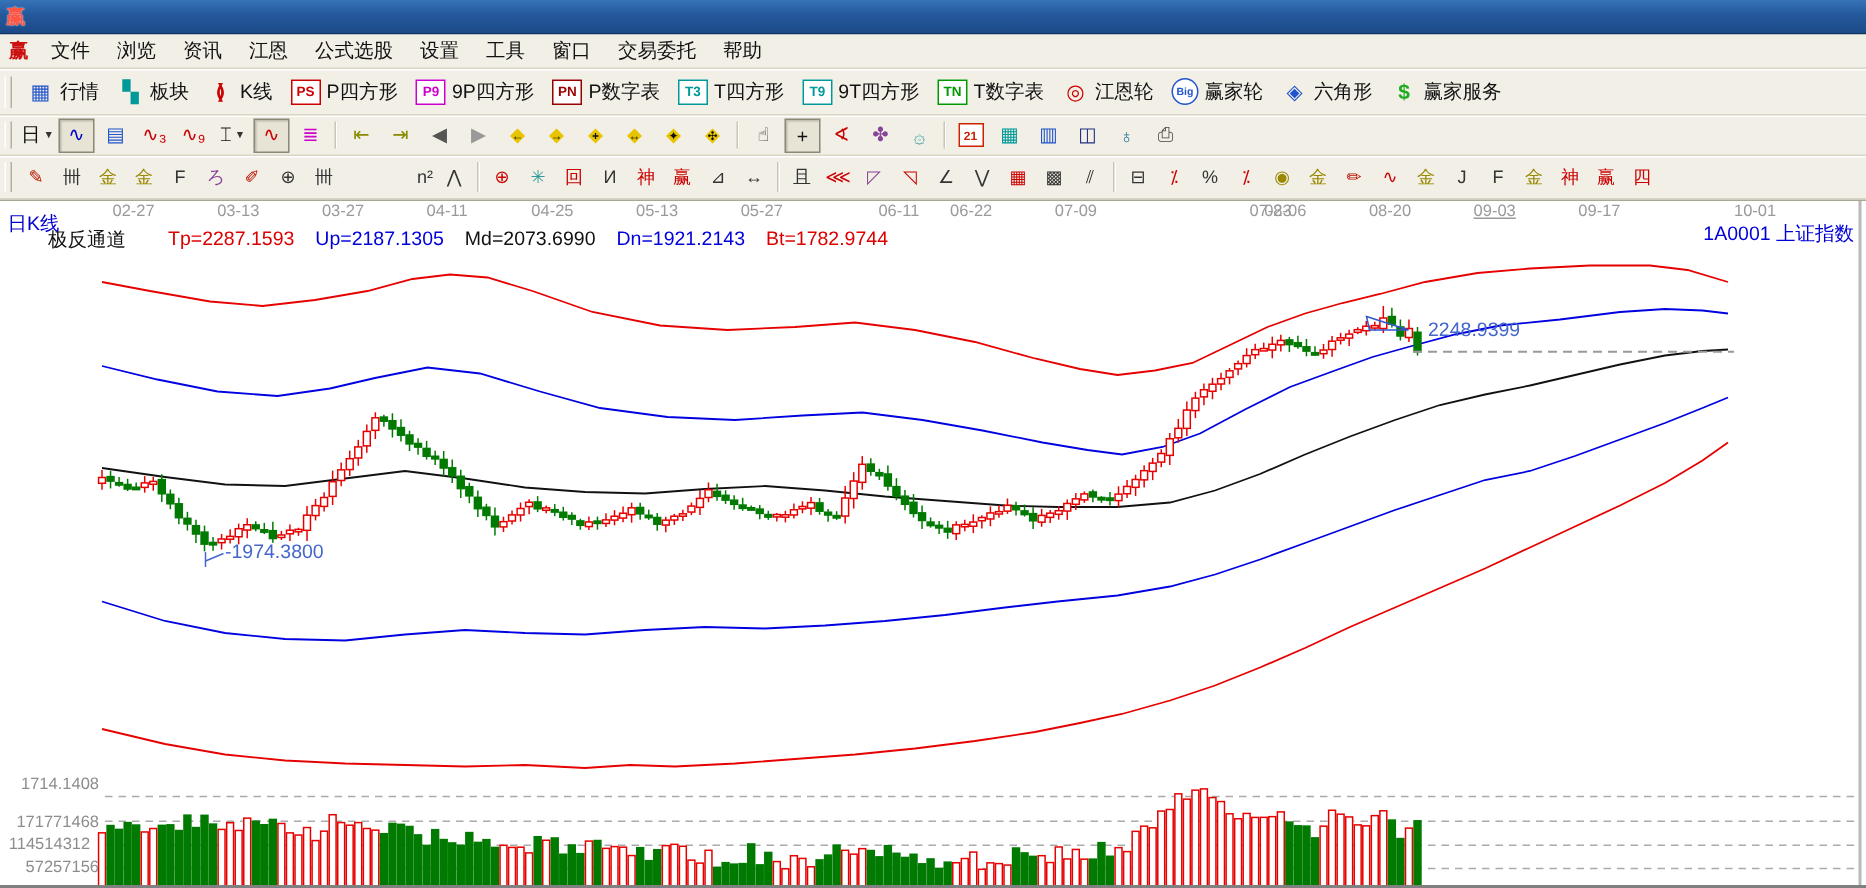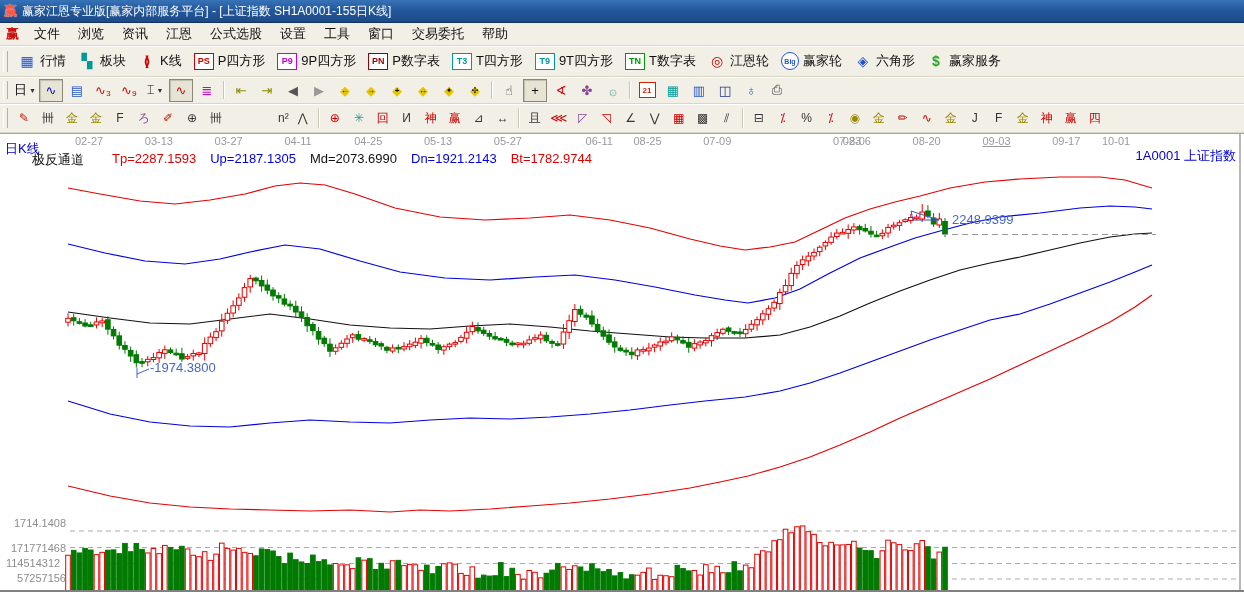--- a/index.html
+++ b/index.html
@@ -45,21 +45,20 @@
   .strip-gray{position:absolute;left:0;top:456px;width:1244px;height:4px;background:#808080;}
   .vline-right{position:absolute;left:1239px;top:0;width:2px;height:456px;background:#b9b9b9;}
 </style>
 </head>
 <body>
 
 <div class="window">
 
   <div class="titlebar">
     <span class="appicon">赢</span>
-    <span>赢家江恩专业版[赢家内部服务平台] - [上证指数  SH1A0001-155日K线]</span>
   </div>
 
   <div class="menubar">
     <span class="appicon">赢</span>
     <span id="menu-items"><span class="menu-item">文件</span><span class="menu-item">浏览</span><span class="menu-item">资讯</span><span class="menu-item">江恩</span><span class="menu-item">公式选股</span><span class="menu-item">设置</span><span class="menu-item">工具</span><span class="menu-item">窗口</span><span class="menu-item">交易委托</span><span class="menu-item">帮助</span></span>
   </div>
 
   <div class="toolbar tb1" id="toolbar1">
     <span class="grip"></span>
   <span class="tb1-item">
@@ -839,28 +838,28 @@
     <div class="lbl kline-lbl">日K线</div>
     <div class="dates" id="date-row">
         <span class="date-lbl" style="left: 75px;">02-27</span>
         <span class="date-lbl" style="left: 144.8px;">03-13</span>
         <span class="date-lbl" style="left: 214.6px;">03-27</span>
         <span class="date-lbl" style="left: 284.4px;">04-11</span>
         <span class="date-lbl" style="left: 354.2px;">04-25</span>
         <span class="date-lbl" style="left: 424px;">05-13</span>
         <span class="date-lbl" style="left: 493.8px;">05-27</span>
         <span class="date-lbl" style="left: 563.6px; padding-left: 22px;">06-11</span>
-        <span class="date-lbl" style="left: 633.4px;">08-25</span>
+        <span class="date-lbl" style="left: 633.4px;">06-22</span>
         <span class="date-lbl" style="left: 703.2px;">07-09</span>
         <span class="date-lbl" style="left: 789px; margin-left: 44px;">07-23</span>
         <span class="date-lbl" style="left: 842.8px;">08-06</span>
         <span class="date-lbl" style="left: 912.6px;">08-20</span>
         <span class="date-lbl" style="left: 982.4px; text-decoration: underline;">09-03</span>
         <span class="date-lbl" style="left: 1052.2px;">09-17</span>
-        <span class="date-lbl" style="left: 1102px; text-align: right;">10-01</span>
+        <span class="date-lbl" style="left: 1156px; text-align: right;">10-01</span>
       </div>
 
     <div class="ind-row">
       <span style="color:#111">极反通道</span>
       <span id="ind-values" style="display: inline-flex; gap: 14px;">
           <span style="color: rgb(221, 0, 0);">Tp=2287.1593</span>
           <span style="color: rgb(0, 0, 221);">Up=2187.1305</span>
           <span style="color: rgb(17, 17, 17);">Md=2073.6990</span>
           <span style="color: rgb(0, 0, 221);">Dn=1921.2143</span>
           <span style="color: rgb(221, 0, 0);">Bt=1782.9744</span>

